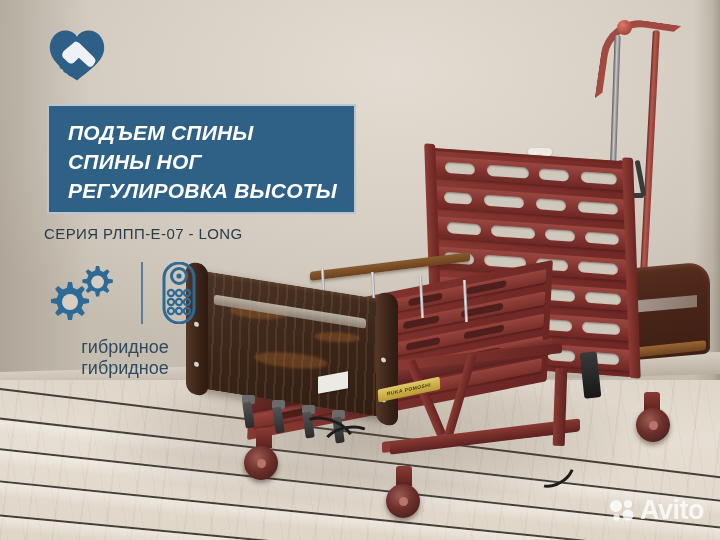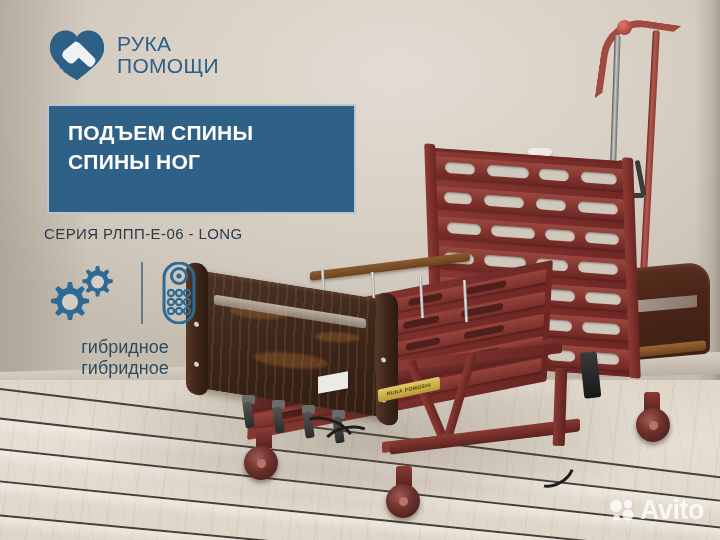--- a/index.html
+++ b/index.html
@@ -447,20 +447,21 @@
   .logo-text div { white-space: nowrap; }
 
   .banner {
     position: absolute;
     left: 47px; top: 104px;
     width: 309px; height: 110px;
     background: #2f6086;
     border: 2px solid #b9c6d2;
     box-sizing: border-box;
     padding: 12px 0 0 19px;
+    font-style: italic;
   }
   .banner div {
     color: #ffffff;
     font-size: 21px;
     font-weight: bold;
     line-height: 29px;
     letter-spacing: .2px;
     white-space: nowrap;
   }
 
@@ -694,32 +695,29 @@
     <svg width="58" height="58" viewBox="0 0 64 64">
       <path d="M32 60 C14 46 2 37 2 24 C2 13 10 5 19 5 C25 5 30 8 32 12 C34 8 39 5 45 5 C54 5 62 13 62 24 C62 37 50 46 32 60 Z" fill="#2e5f86"></path>
       <path d="M30 17 L18 27 C15 30 15 34 18 36 L22 40 C24 42 27 42 29 40 L34 35 L44 44 C46 46 49 45 50 43 L52 40 C53 38 52 36 50 34 L36 20 C34 18 32 17 30 17 Z" fill="#ffffff" opacity="0.92"></path>
       <g fill="#2e5f86">
         <rect x="11" y="37" width="16" height="4.4" rx="2.2" transform="rotate(28 11 37)"></rect>
         <rect x="14" y="42" width="16" height="4.4" rx="2.2" transform="rotate(28 14 42)"></rect>
         <rect x="18" y="46" width="15" height="4.4" rx="2.2" transform="rotate(28 18 46)"></rect>
         <rect x="23" y="50" width="13" height="4.2" rx="2.1" transform="rotate(28 23 50)"></rect>
       </g>
     </svg>
-    <div class="logo-text">
-      <div>РУКА</div>
-      <div>ПОМОЩИ</div>
-    </div>
   </div>
 
   <div class="banner">
     <div>ПОДЪЕМ СПИНЫ</div>
     <div>СПИНЫ НОГ</div>
+    <div>РЕГУЛИРОВКА ВЫСОТЫ</div>
   </div>
 
-  <div class="series">СЕРИЯ РЛПП-Е-06 - LONG</div>
+  <div class="series">СЕРИЯ РЛПП-Е-07 - LONG</div>
 
   <div class="hybrid-icons">
     <svg width="78" height="62" viewBox="0 0 78 62">
       <g fill="#2e6a96">
         <path d="M52 4 l3.2 .0 .9 4.6 3.3 1.4 3.8-2.7 2.3 2.3 -2.7 3.8 1.4 3.3 4.6 .9 0 3.2 -4.6 .9 -1.4 3.3 2.7 3.8 -2.3 2.3 -3.8-2.7 -3.3 1.4 -.9 4.6 -3.2 0 -.9-4.6 -3.3-1.4 -3.8 2.7 -2.3-2.3 2.7-3.8 -1.4-3.3 -4.6-.9 0-3.2 4.6-.9 1.4-3.3 -2.7-3.8 2.3-2.3 3.8 2.7 3.3-1.4 z"></path>
         <circle cx="53.6" cy="20" r="6.4" fill="#d6cec2"></circle>
         <circle cx="53.6" cy="20" r="4.6" fill="#2e6a96" opacity="0"></circle>
         <path d="M24 20 l4.0 .0 1.1 5.8 4.1 1.7 4.8-3.4 2.9 2.9 -3.4 4.8 1.7 4.1 5.8 1.1 0 4.0 -5.8 1.1 -1.7 4.1 3.4 4.8 -2.9 2.9 -4.8-3.4 -4.1 1.7 -1.1 5.8 -4.0 0 -1.1-5.8 -4.1-1.7 -4.8 3.4 -2.9-2.9 3.4-4.8 -1.7-4.1 -5.8-1.1 0-4.0 5.8-1.1 1.7-4.1 -3.4-4.8 2.9-2.9 4.8 3.4 4.1-1.7 z"></path>
         <circle cx="26" cy="40" r="8" fill="#d6cec2"></circle>
       </g>

